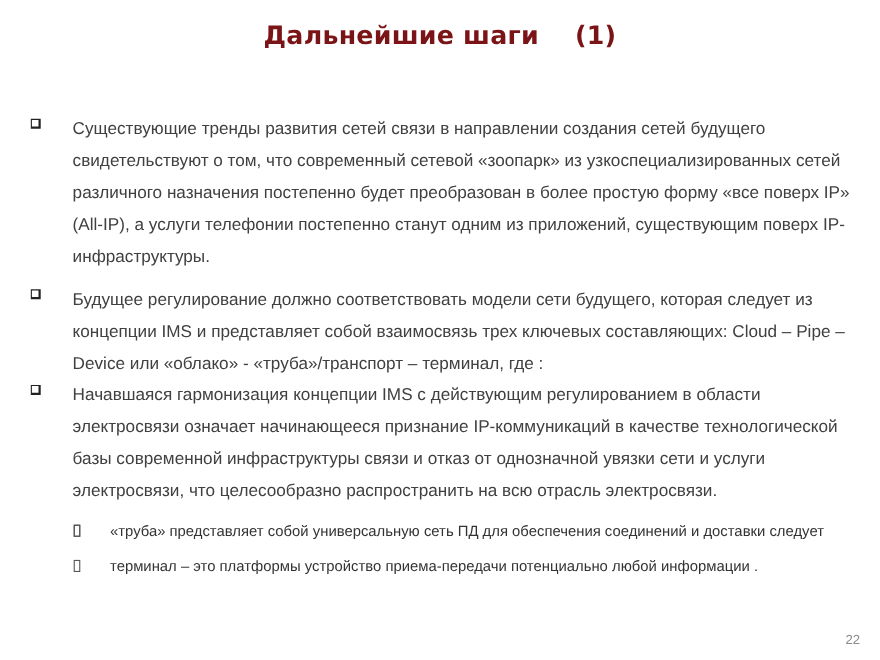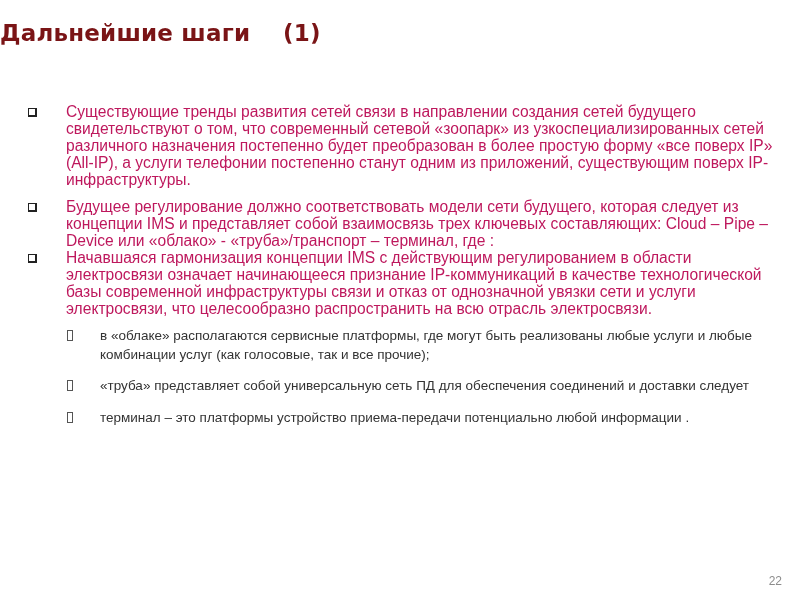--- a/index.html
+++ b/index.html
@@ -13,41 +13,41 @@
       position: relative;
       overflow: hidden;
       font-family: "Liberation Sans", sans-serif;
       color: #262626;
     }
     .slide-title {
       position: absolute;
       top: 20px;
       left: 0;
       width: 800px;
-      text-align: left;
+      text-align: center;
       font-family: "DejaVu Sans", sans-serif;
       font-weight: bold;
       font-size: 23px;
       color: #7a1416;
       letter-spacing: 0.2px;
       white-space: pre;
     }
     .content {
       position: absolute;
       left: 28px;
       top: 103px;
       width: 750px;
     }
     .bullet {
       position: relative;
       padding-left: 38px;
       font-size: 15.6px;
-      line-height: 17px;
+      line-height: 29px;
       margin-bottom: 10px;
-      color: #be185d;
+      color: #404040;
     }
     .bullet .marker {
       position: absolute;
       left: 0;
       top: 5px;
       width: 9px;
       height: 9px;
       border: 1.3px solid #222;
       border-right-width: 2px;
       border-bottom-width: 2px;
@@ -101,21 +101,20 @@
     </div>
 
     <div class="bullet">
       <span class="marker"></span>
       <span>Начавшаяся гармонизация концепции IMS с действующим регулированием в области электросвязи означает начинающееся признание IP-коммуникаций в качестве технологической базы современной инфраструктуры связи и отказ от однозначной увязки сети и услуги электросвязи, что целесообразно распространить на всю отрасль электросвязи.</span>
     </div>
 
     <div class="sub-list">
       <div class="sub-bullet">
         <span class="sub-marker"></span>
-        <span>в «облаке» располагаются сервисные платформы, где могут быть реализованы любые услуги и любые комбинации услуг (как голосовые, так и все прочие);</span>
       </div>
       <div class="sub-bullet">
         <span class="sub-marker"></span>
         <span>«труба» представляет собой универсальную сеть ПД  для обеспечения соединений и доставки следует</span>
       </div>
       <div class="sub-bullet">
         <span class="sub-marker"></span>
         <span>терминал – это платформы устройство приема-передачи потенциально любой информации .</span>
       </div>
     </div>

